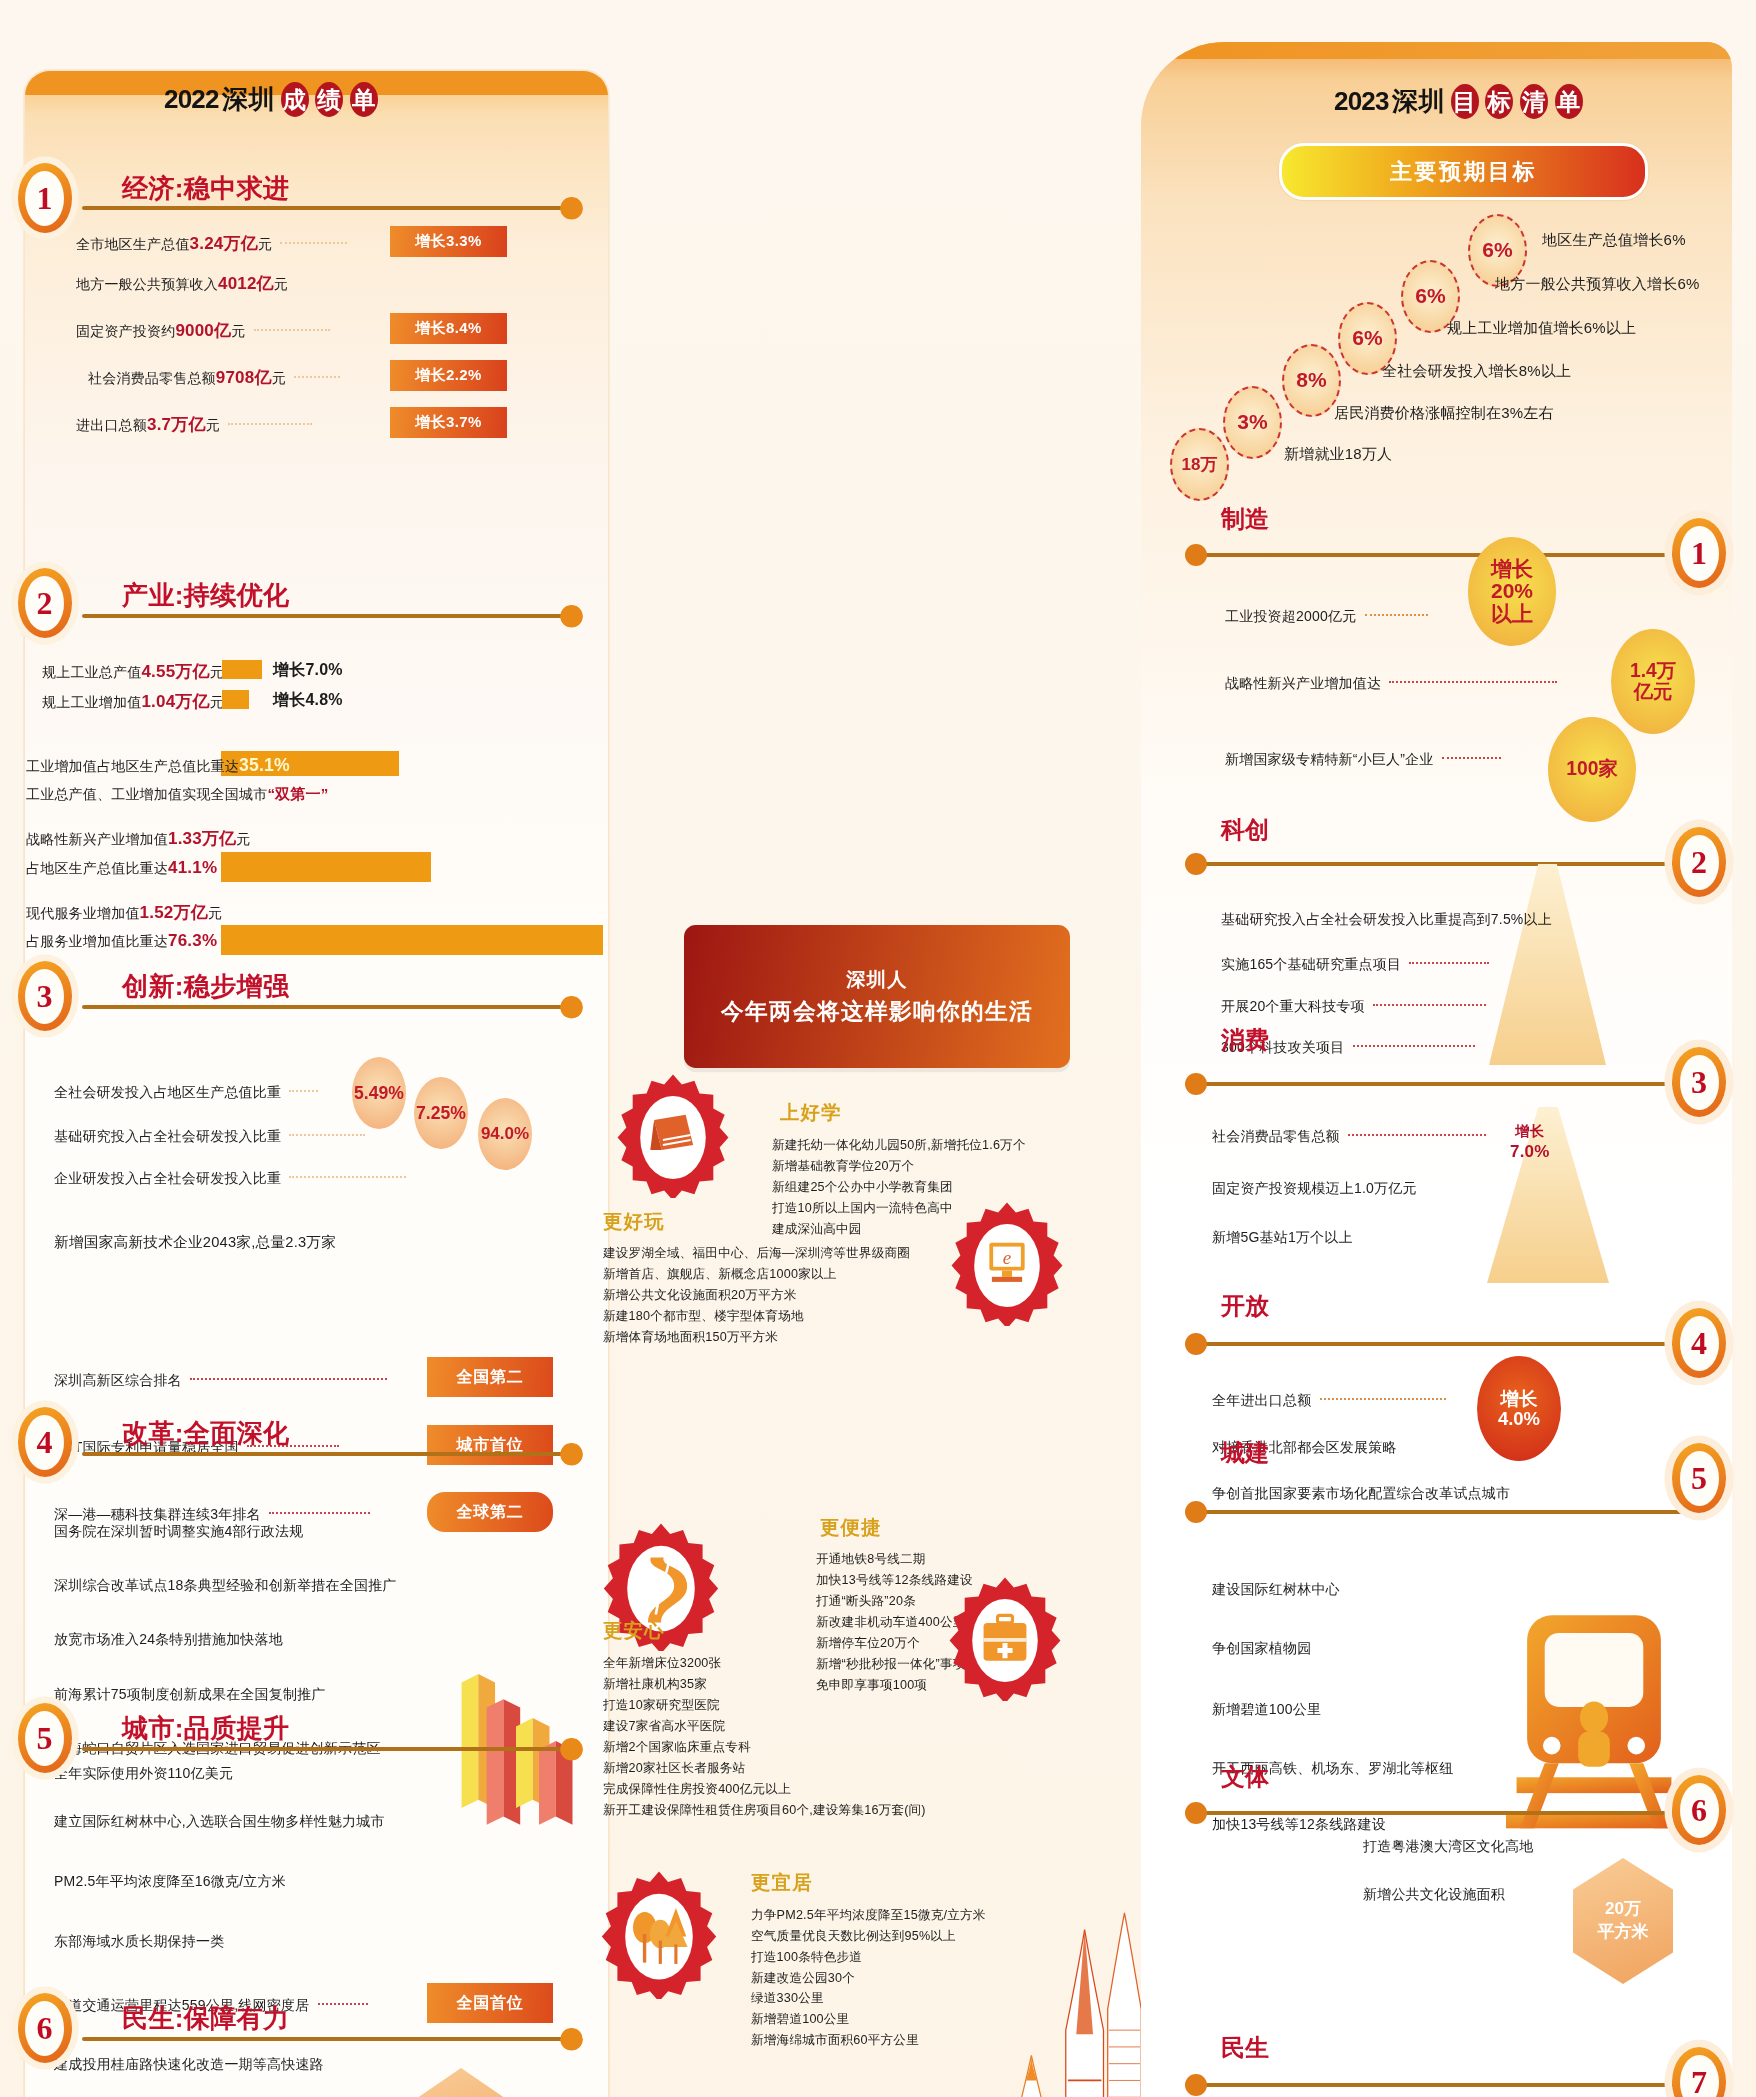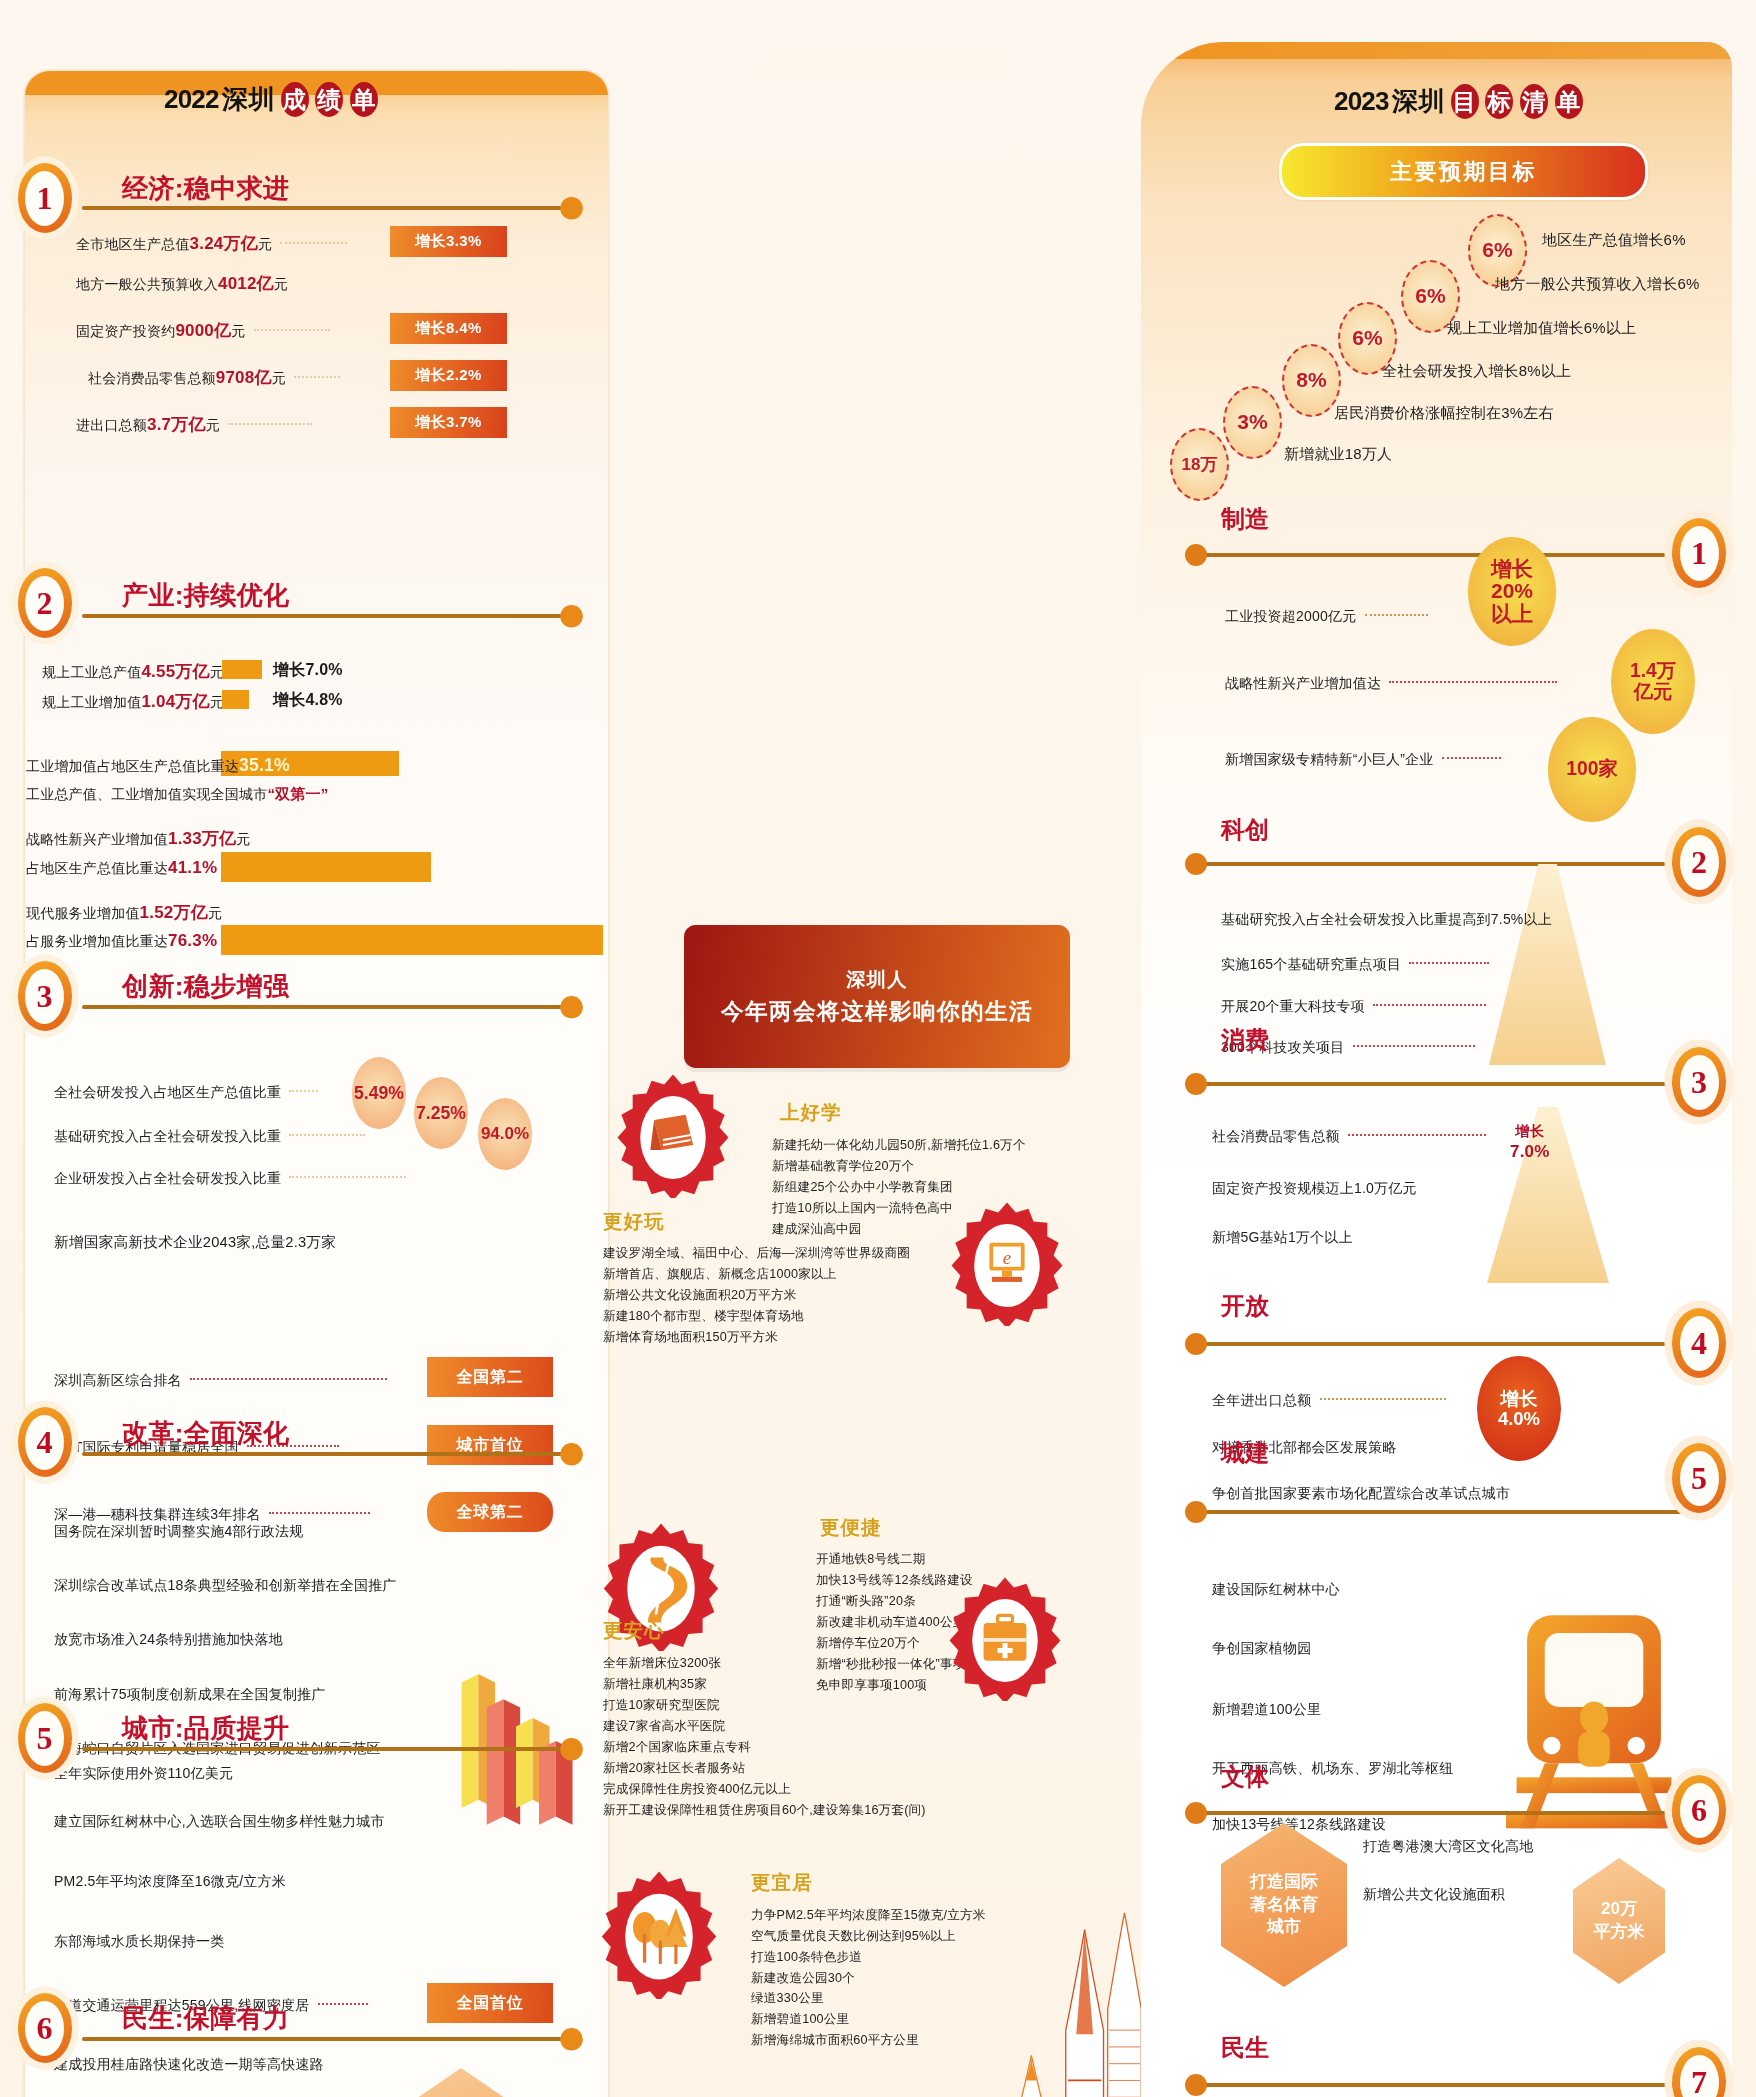--- a/index.html
+++ b/index.html
@@ -594,30 +594,25 @@
       <polygon points="22,90 30,90 16,127 8,127"></polygon>
         <polygon points="70,90 78,90 92,127 84,127"></polygon>
     </g>
   </svg>
 
   <div class="rsec-title" style="left:1221px; top:1761px;">文体</div>
   <div class="rsec-rule" style="left:1198px; top:1811px; width:487px;"></div>
   <div class="rbadge" style="left:1672px; top:1775px;">
     <div class="rbadge-inner">6</div>
   </div>
-  <div class="hexa" style="left:1221px; top:1823px; width:126px; height:164px; font-size:17px;">
-    <span>打造国际</span>
-    <span>著名体育</span>
-    <span>城市</span>
-  </div>
   <div class="line" style="left:1363px; top:1838px;">打造粤港澳大湾区文化高地</div>
   <div class="line" style="left:1363px; top:1886px;">
     <span>新增公共文化设施面积</span>
   </div>
-  <div class="hexa pale" style="left:1573px; top:1858px; width:92px; height:126px; font-size:17px;">
+  <div class="hexa pale" style="left:1573px; top:1858px; width:100px; height:126px; font-size:17px;">
     <span>20万</span>
     <span>平方米</span>
   </div>
 
   <div class="rsec-title" style="left:1221px; top:2032px;">民生</div>
   <div class="rsec-rule" style="left:1198px; top:2083px; width:487px;"></div>
   <div class="rbadge" style="left:1672px; top:2047px;">
     <div class="rbadge-inner">7</div>
   </div>
 

